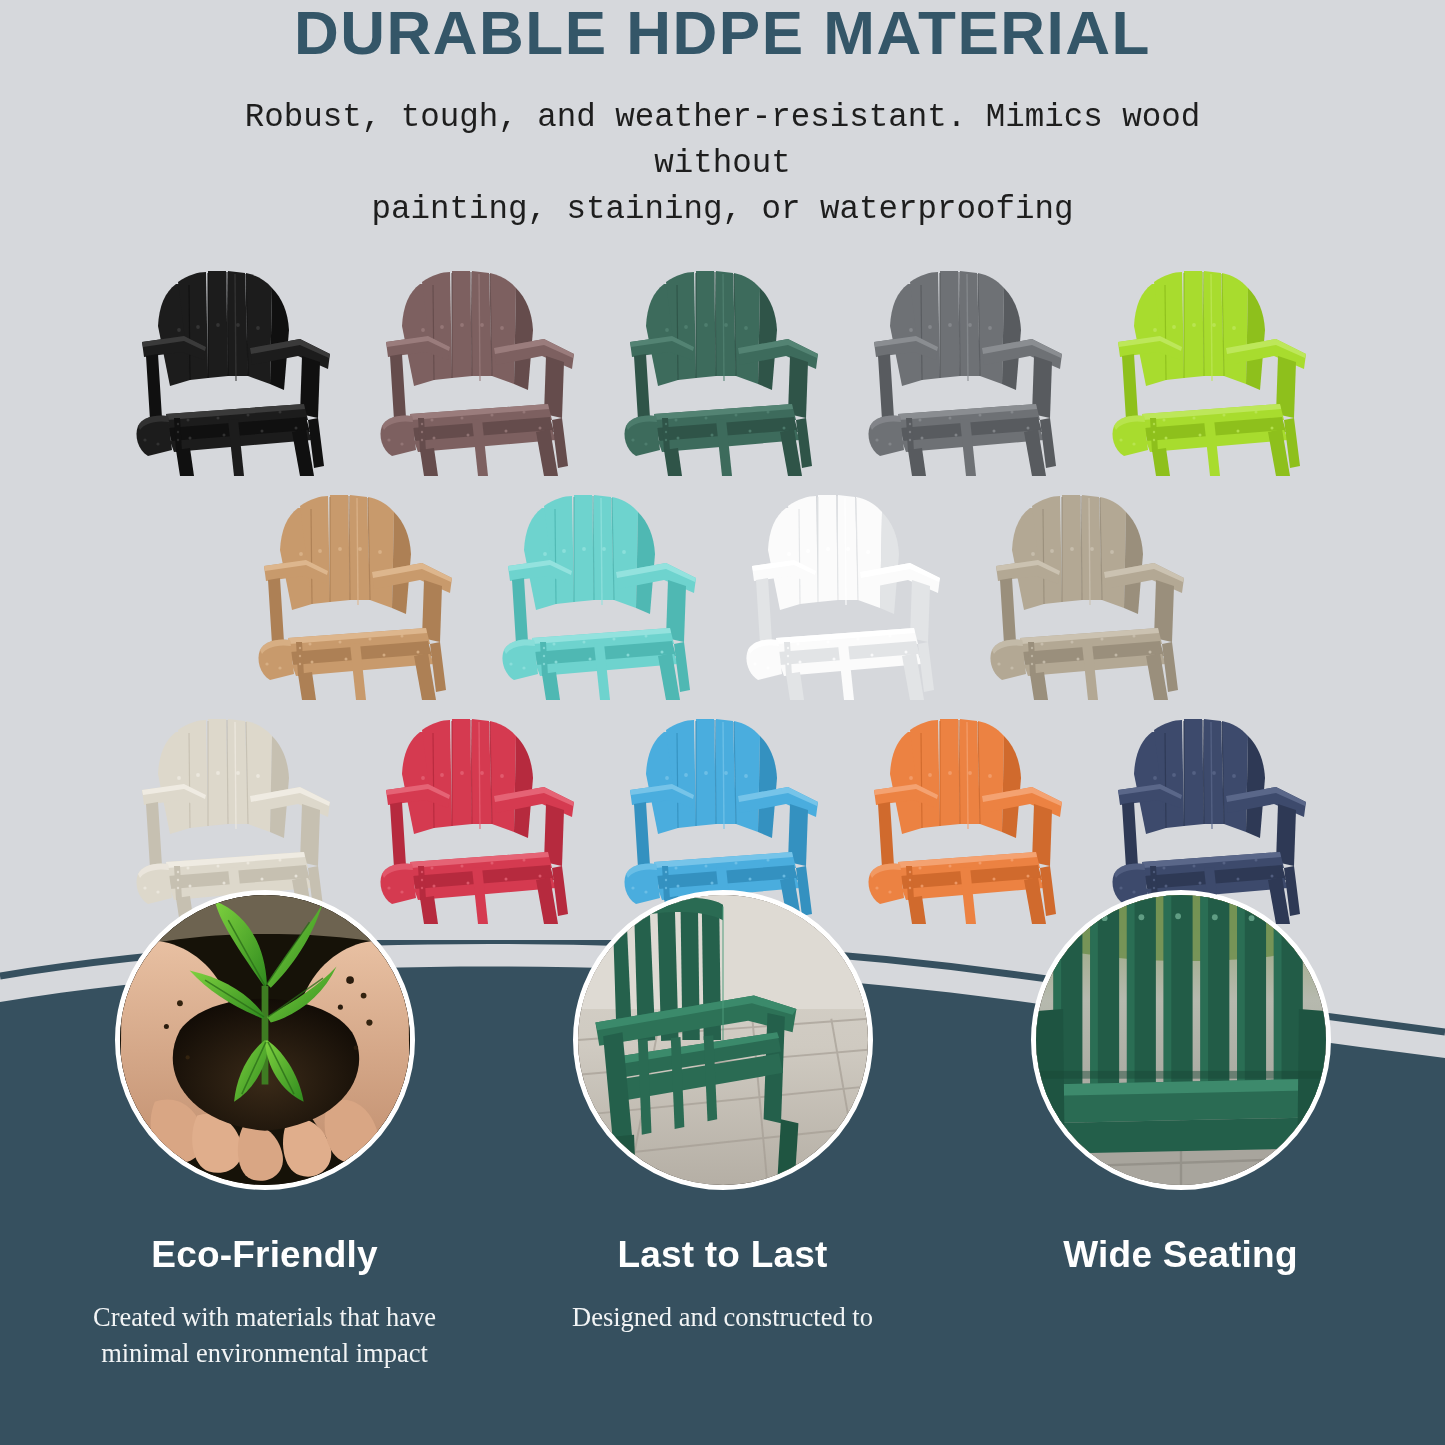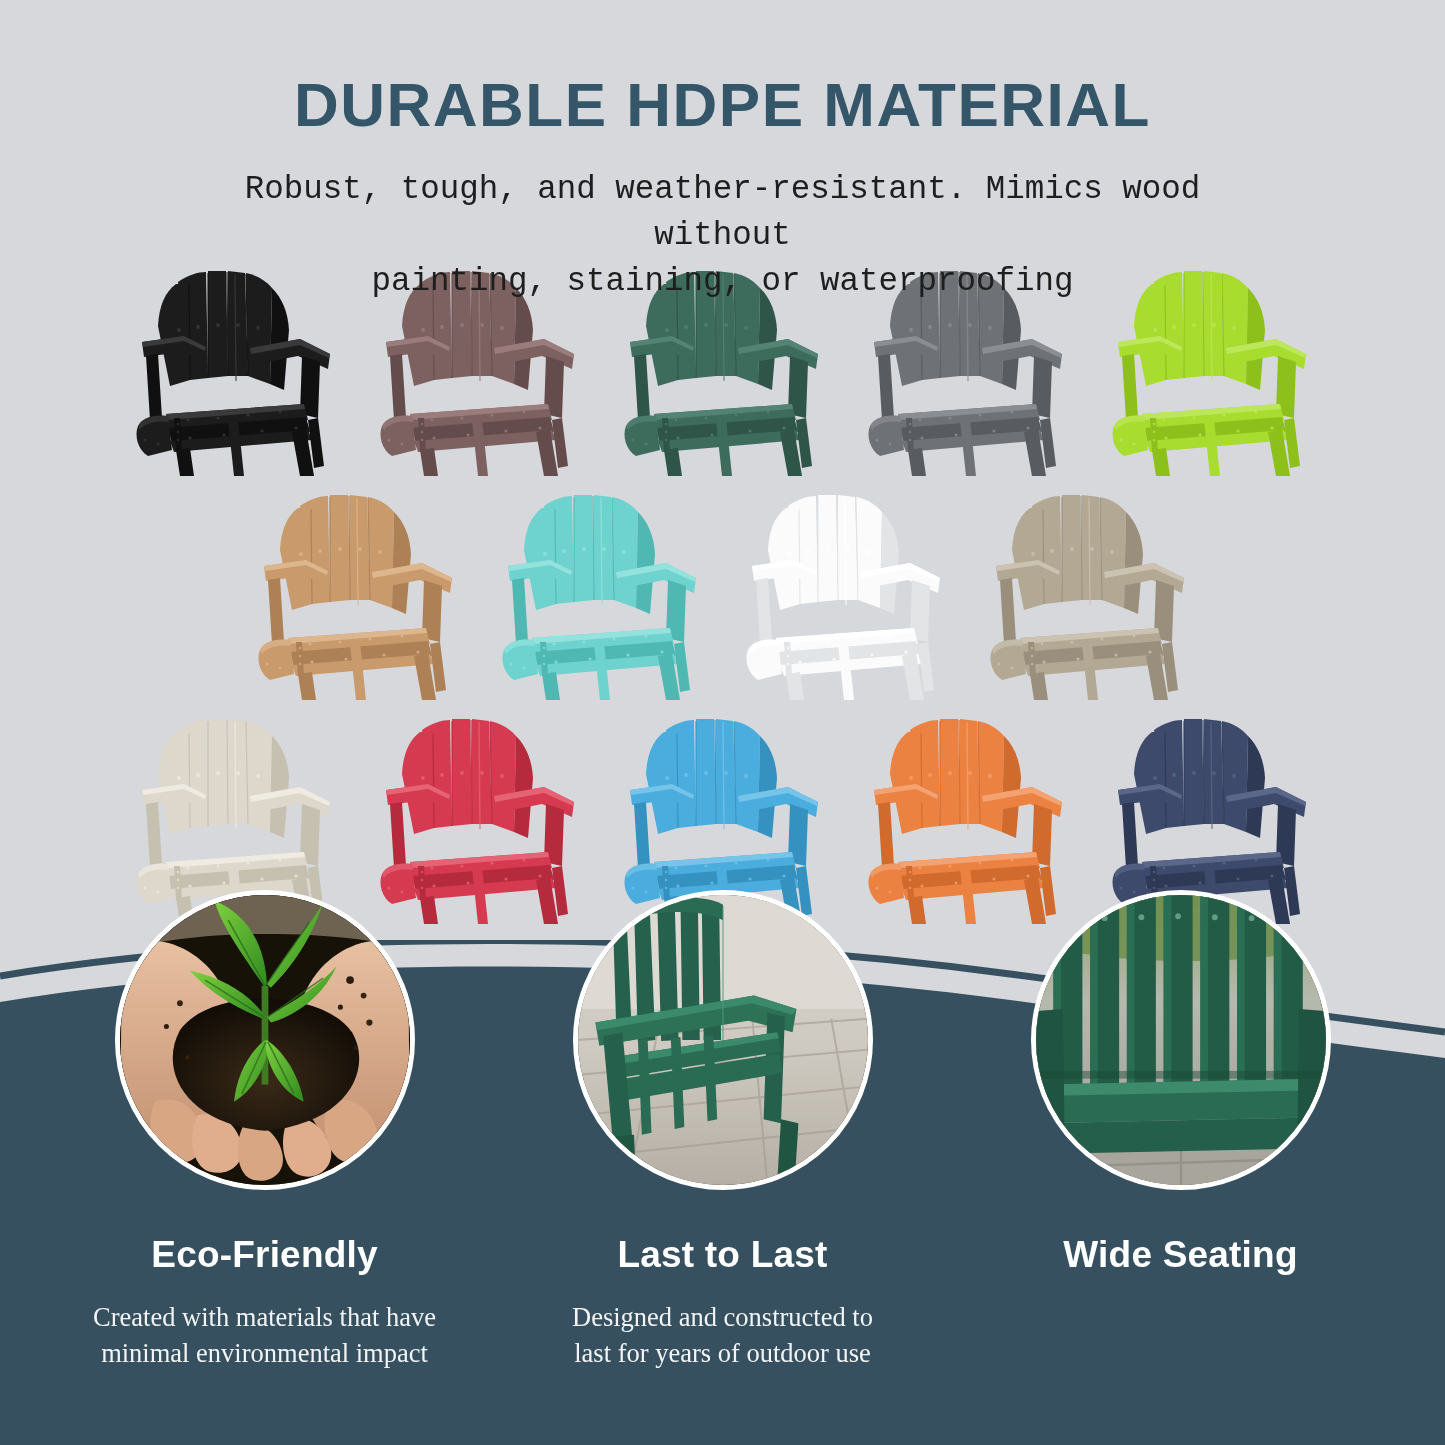--- a/index.html
+++ b/index.html
@@ -5,21 +5,21 @@
   * { margin:0; padding:0; box-sizing:border-box; }
   html,body { width:1445px; height:1445px; }
   body {
     font-family:"Liberation Sans", sans-serif;
     background:#d6d8dc;
     position:relative;
     overflow:hidden;
   }
 
   
-  .header { padding-top:72px; text-align:center; position:relative; z-index:5; }
+  .header { text-align:center; position:relative; z-index:5; }
   .title {
     font-family:"Liberation Sans", sans-serif;
     font-size:62px;
     font-weight:700;
     letter-spacing:1.5px;
     color:#345668;
     line-height:1.05;
   }
   .subtitle {
     margin-top:30px;
@@ -1275,21 +1275,20 @@
           <path d="M96,148 L106,147 L110,240 L100,242 Z"></path>
           <path d="M130,146 L140,145 L144,232 L134,234 Z"></path>
         </g>
 
         <path d="M150,12 L150,150" stroke="#4e9b7c" stroke-width="2" opacity="0.5"></path>
       </svg>
     </div>
     <div class="feature-title">Last to Last</div>
     <div class="feature-desc">
       <span>Designed and constructed to</span><br>
-      <span>last for years of outdoor use</span>
     </div>
   </div>
 
   <div class="feature">
     <div class="circle">
       <svg viewBox="0 0 300 300">
         <defs>
           <linearGradient id="bgOut" x1="0" y1="0" x2="0" y2="1">
             <stop offset="0%" stop-color="#8fa36e"></stop>
               <stop offset="36%" stop-color="#b6b9ae"></stop>

